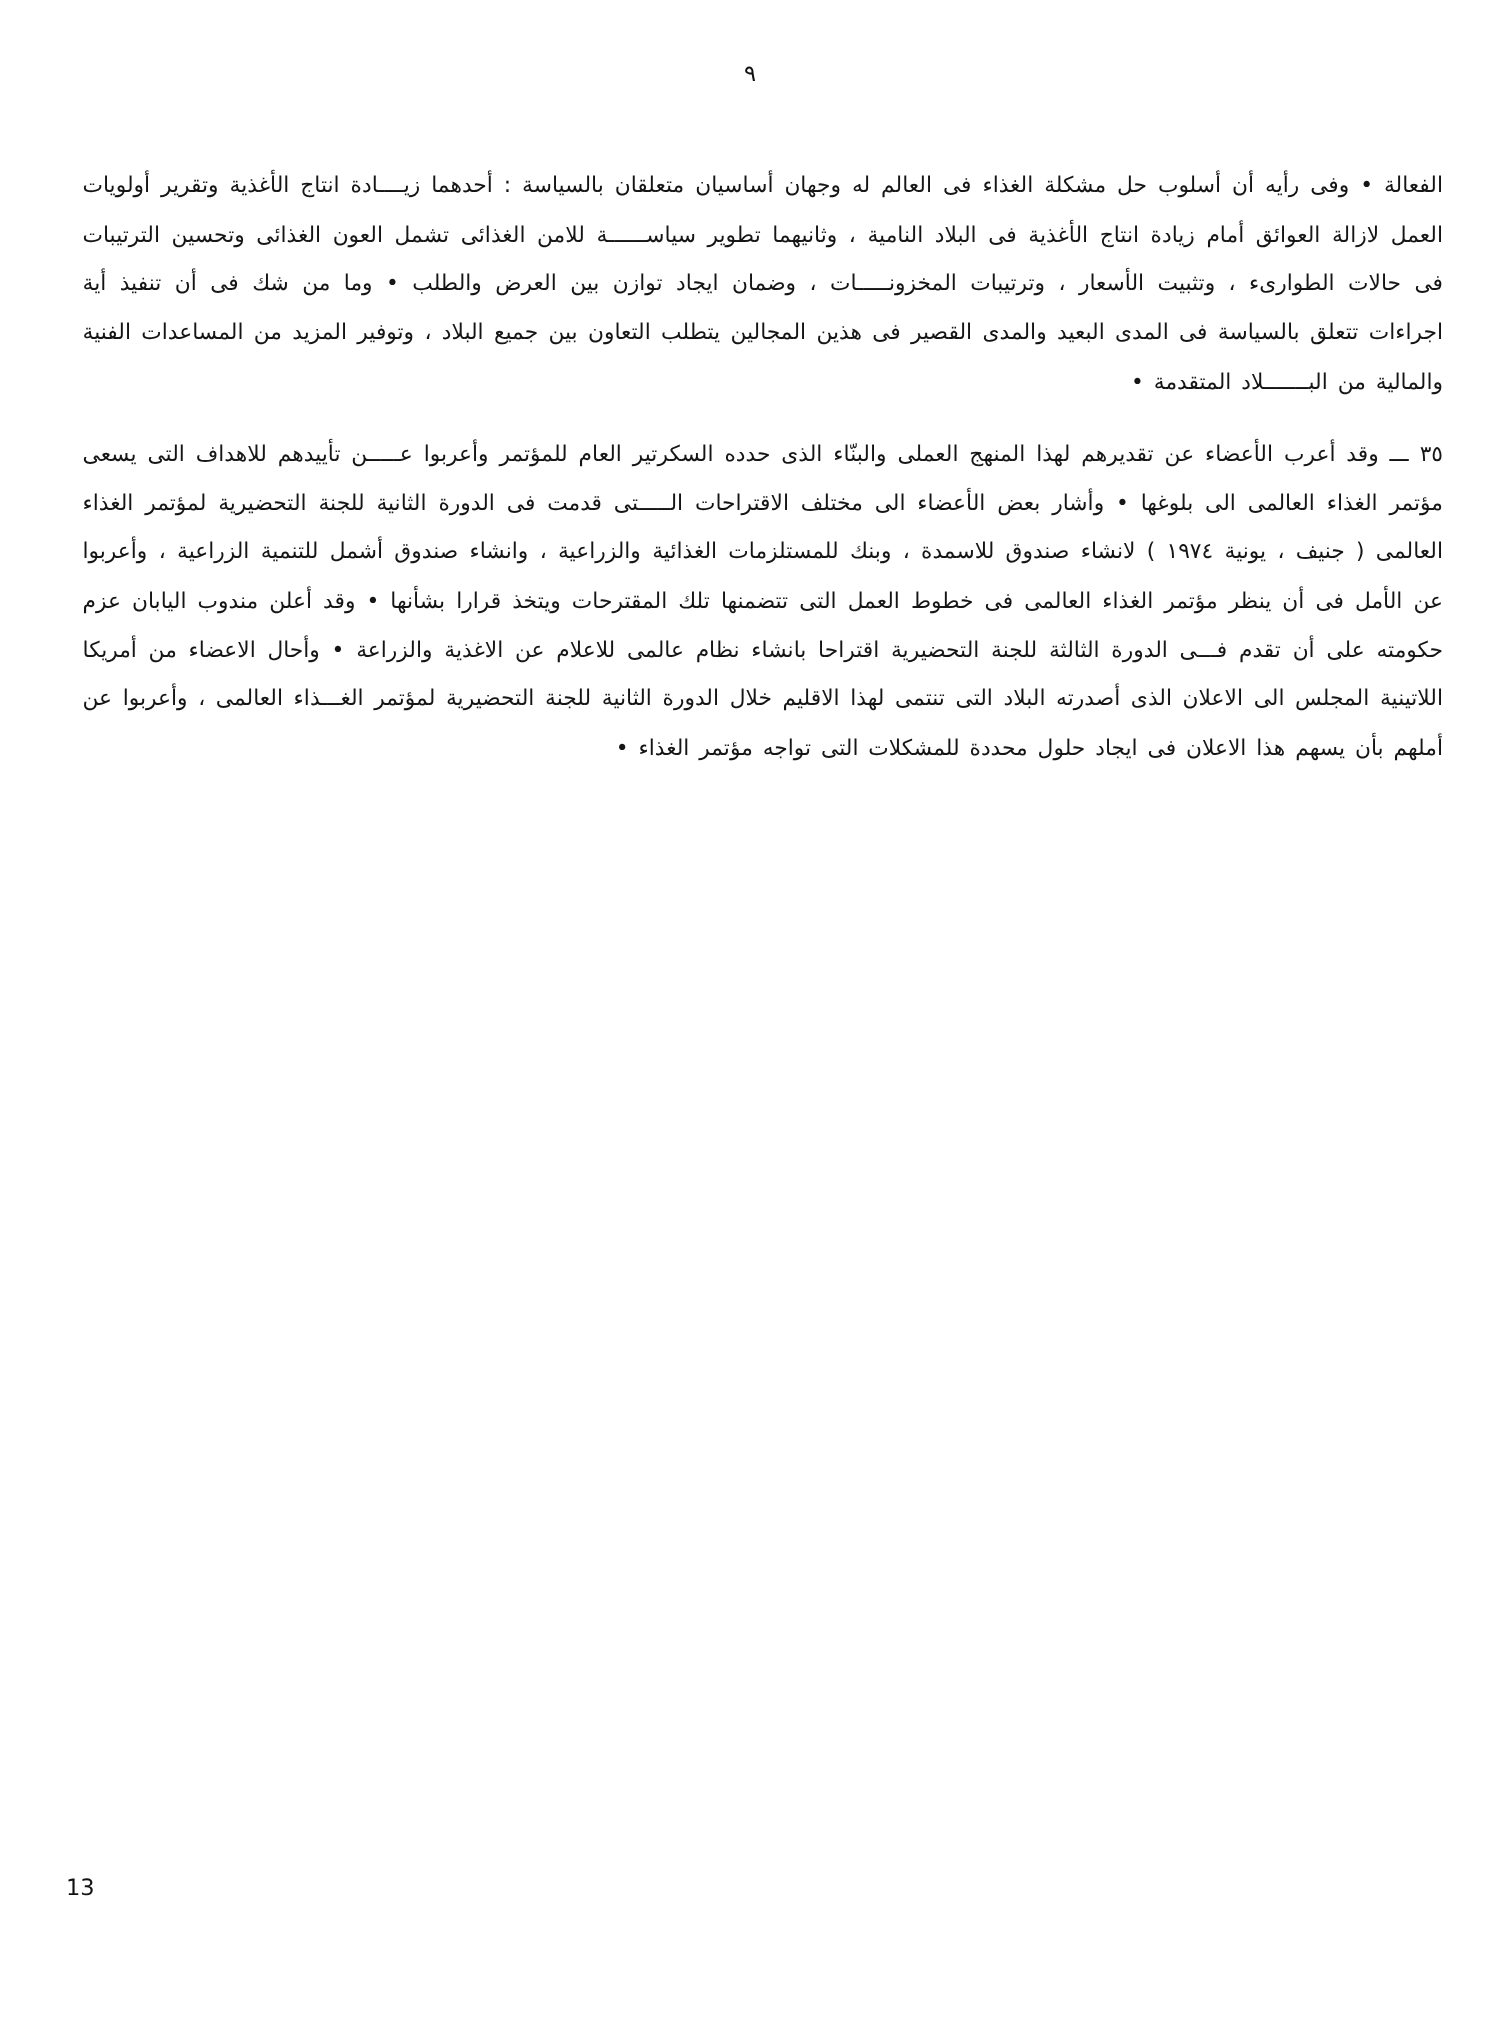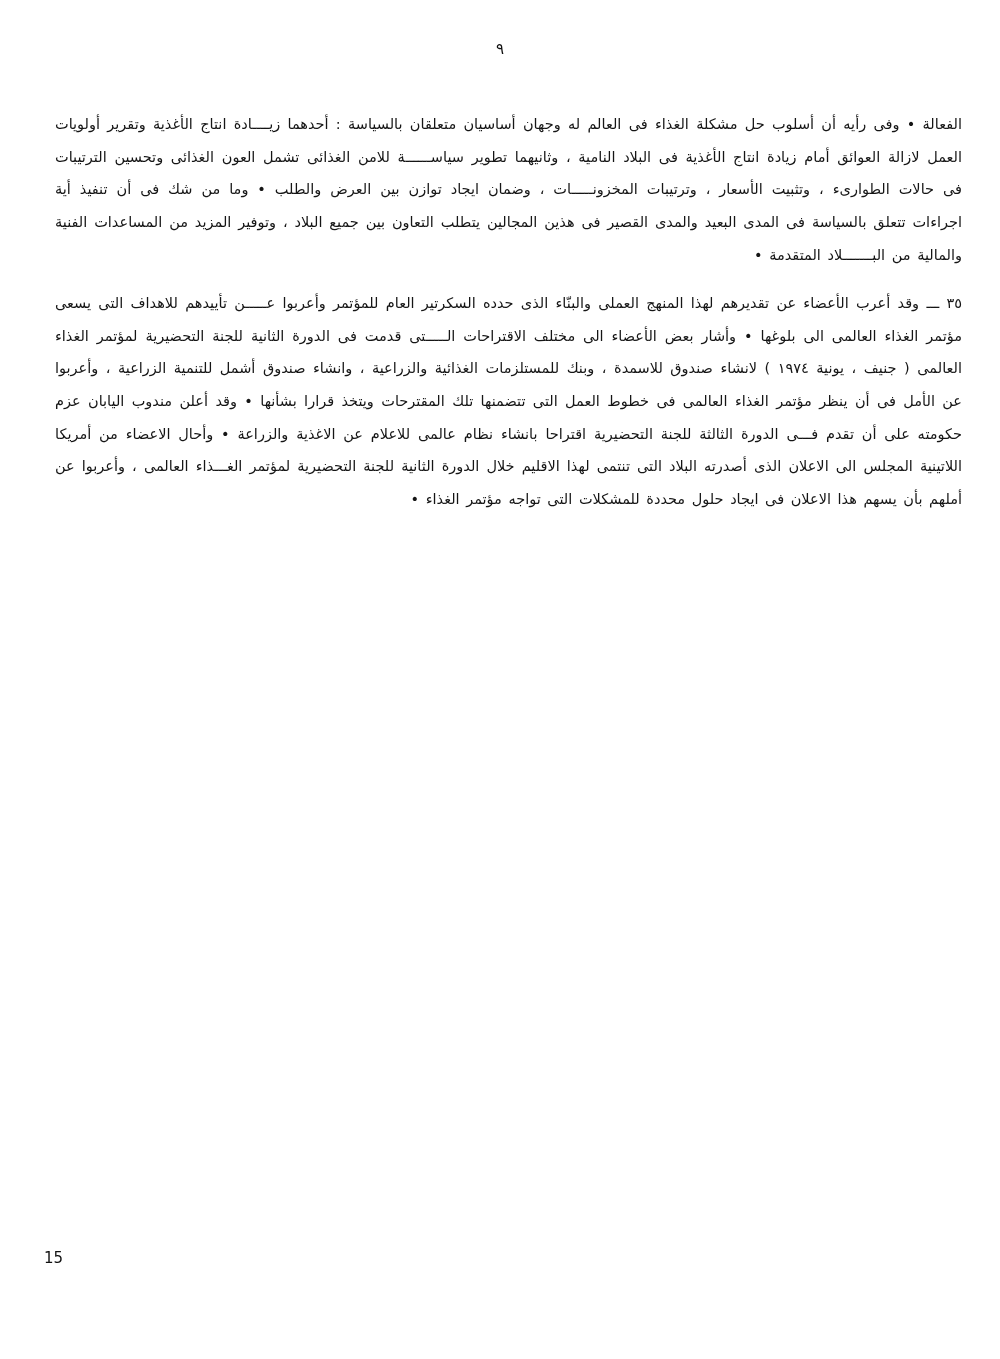--- a/index.html
+++ b/index.html
@@ -60,15 +60,15 @@
 
   <div class="page-number-top">٩</div>
 
   <div class="content">
     <p class="paragraph">الفعالة • وفى رأيه أن أسلوب حل مشكلة الغذاء فى العالم له وجهان أساسيان متعلقان بالسياسة : أحدهما زيــــادة انتاج الأغذية وتقرير أولويات العمل لازالة العوائق أمام زيادة انتاج الأغذية فى البلاد النامية ، وثانيهما تطوير سياســــــة للامن الغذائى تشمل العون الغذائى وتحسين الترتيبات فى حالات الطوارىء ، وتثبيت الأسعار ، وترتيبات المخزونـــــات ، وضمان ايجاد توازن بين العرض والطلب • وما من شك فى أن تنفيذ أية اجراءات تتعلق بالسياسة فى المدى البعيد والمدى القصير فى هذين المجالين يتطلب التعاون بين جميع البلاد ، وتوفير المزيد من المساعدات الفنية والمالية من البـــــــلاد المتقدمة •</p>
 
     <p class="paragraph">٣٥ ـــ وقد أعرب الأعضاء عن تقديرهم لهذا المنهج العملى والبنّاء الذى حدده السكرتير العام للمؤتمر وأعربوا عـــــن تأييدهم للاهداف التى يسعى مؤتمر الغذاء العالمى الى بلوغها • وأشار بعض الأعضاء الى مختلف الاقتراحات الـــــتى قدمت فى الدورة الثانية للجنة التحضيرية لمؤتمر الغذاء العالمى ( جنيف ، يونية ١٩٧٤ ) لانشاء صندوق للاسمدة ، وبنك للمستلزمات الغذائية والزراعية ، وانشاء صندوق أشمل للتنمية الزراعية ، وأعربوا عن الأمل فى أن ينظر مؤتمر الغذاء العالمى فى خطوط العمل التى تتضمنها تلك المقترحات ويتخذ قرارا بشأنها • وقد أعلن مندوب اليابان عزم حكومته على أن تقدم فـــى الدورة الثالثة للجنة التحضيرية اقتراحا بانشاء نظام عالمى للاعلام عن الاغذية والزراعة • وأحال الاعضاء من أمريكا اللاتينية المجلس الى الاعلان الذى أصدرته البلاد التى تنتمى لهذا الاقليم خلال الدورة الثانية للجنة التحضيرية لمؤتمر الغـــذاء العالمى ، وأعربوا عن أملهم بأن يسهم هذا الاعلان فى ايجاد حلول محددة للمشكلات التى تواجه مؤتمر الغذاء •</p>
 
   </div>
 
-  <div class="page-number-bottom">15</div>
+  <div class="page-number-bottom">13</div>
 
 </div>
 
 </body></html>

